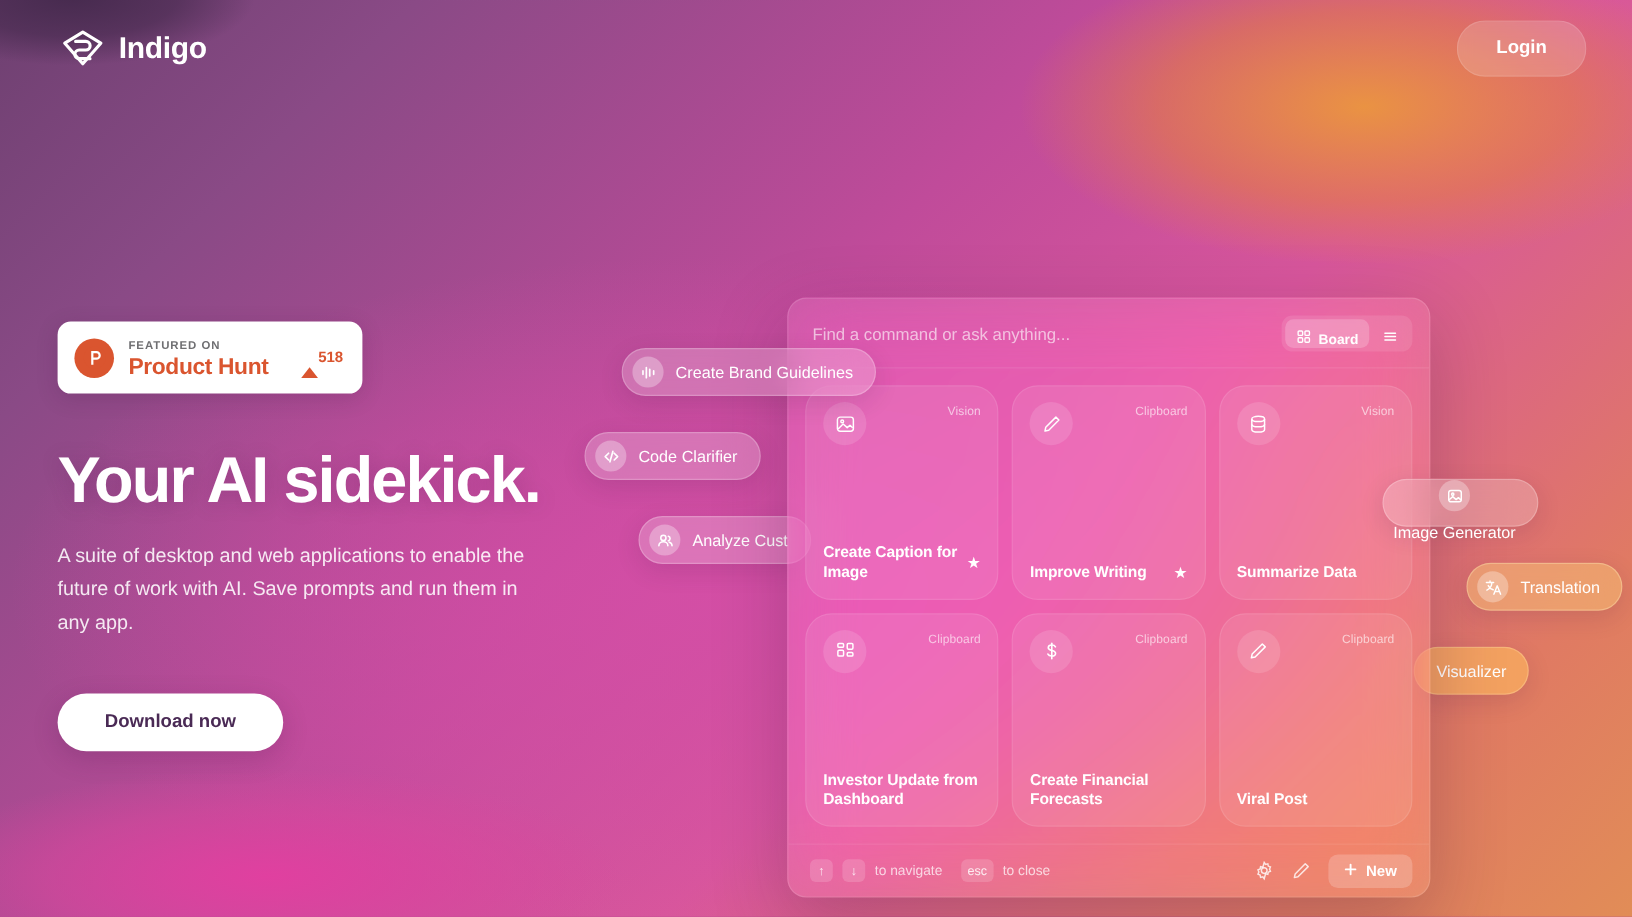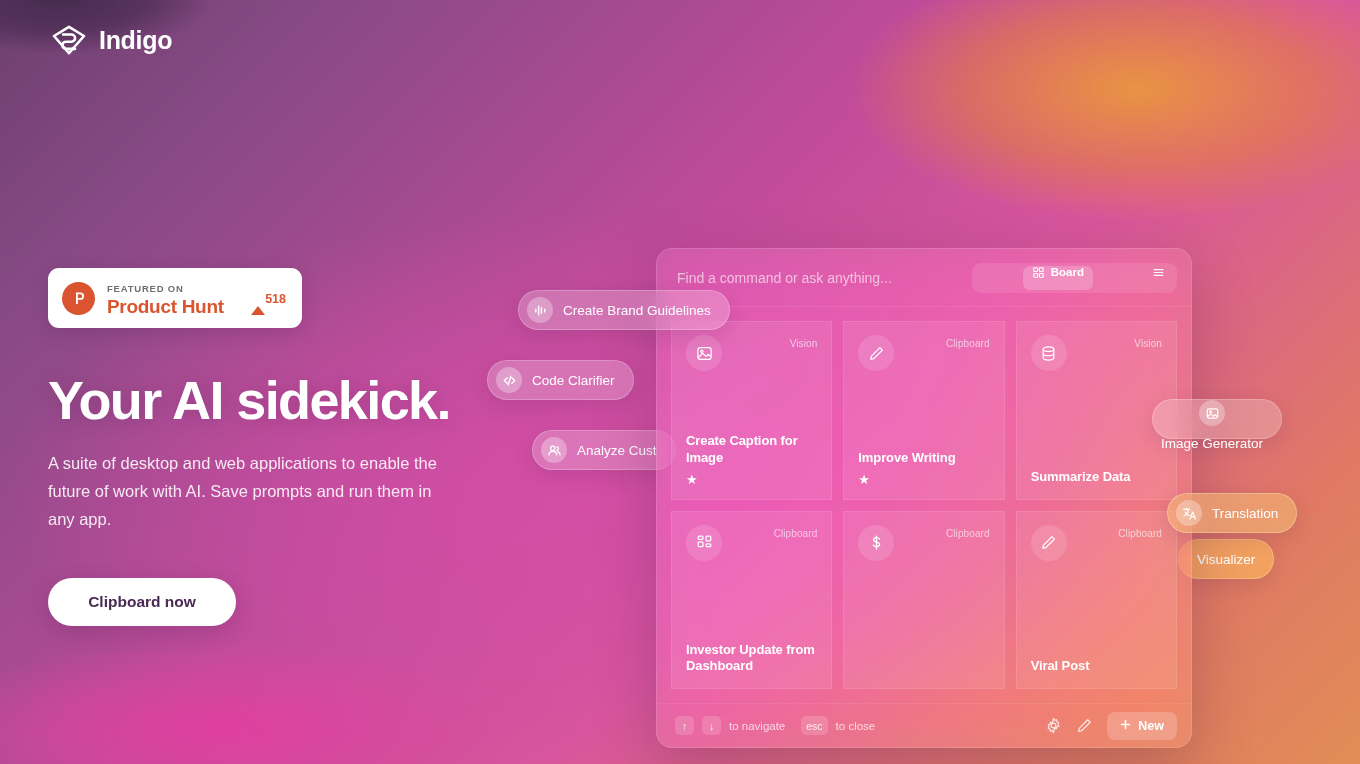--- a/index.html
+++ b/index.html
@@ -121,22 +121,22 @@
   .pill .ic {
     width: 26px; height: 26px; border-radius: 50%;
     background: rgba(255,255,255,0.3);
     display: flex; align-items: center; justify-content: center; flex: 0 0 auto;
   }
   .pill .ic svg { width: 15px; height: 15px; }
   .pill-brand     { left: 518px; top: 290px; }
   .pill-code      { left: 487px; top: 360px; }
   .pill-analyze   { left: 532px; top: 430px; z-index: 18; }
   .pill-image     { left: 1152px; top: 399px; z-index: 36; flex-direction: column; }
-  .pill-trans     { left: 1167px; top: 469px;
-                    background: rgba(250,205,120,0.45); border-color: rgba(255,235,190,0.35); margin-top: 24px; }
+  .pill-trans     { left: 1222px; top: 469px;
+                    background: rgba(250,205,120,0.45); border-color: rgba(255,235,190,0.35); }
   .pill-vis       { left: 1178px; top: 539px; z-index: 18;
                     background: rgba(250,175,95,0.75); border-color: rgba(255,220,170,0.35);
                     padding-left: 18px; }
 
   
   .palette {
     position: absolute; left: 656px; top: 248px; width: 536px; height: 500px;
     border-radius: 16px; z-index: 25;
     background: rgba(255,255,255,0.10);
     border: 1px solid rgba(255,255,255,0.13);
@@ -153,50 +153,50 @@
     flex: 1 1 auto; background: transparent; border: 0; outline: 0;
     color: rgba(255,255,255,0.78); font-size: 14px;
     font-family: "Liberation Sans", sans-serif;
   }
   .p-search-input::placeholder { color: rgba(255,255,255,0.62); }
   .view-toggle {
     display: flex; align-items: center; gap: 2px; padding: 3px;
     border-radius: 9px; background: rgba(255,255,255,0.10);
   }
   .vt-btn {
-    display: flex; align-items: flex-start; gap: 6px; height: 24px; padding: 0 9px;
-    border-radius: 7px; color: #fff; font-size: 11.5px; font-weight: 600; cursor: pointer; margin-left: 48px;
+    display: flex; align-items: flex-end; gap: 6px; height: 24px; padding: 0 9px;
+    border-radius: 7px; color: #fff; font-size: 11.5px; font-weight: 600; cursor: pointer;
   }
   .vt-btn.active { background: rgba(255,255,255,0.20); }
   .vt-btn svg { width: 13px; height: 13px; }
 
   .p-grid {
     flex: 1 1 auto; padding: 14px; display: grid;
     grid-template-columns: repeat(3, 1fr); grid-template-rows: repeat(2, 1fr);
     gap: 11px;
   }
   .card {
-    position: relative; border-radius: 0; padding: 13px 14px;
+    position: relative; border-radius: 22px; padding: 13px 14px;
     background: rgba(255,255,255,0.09);
     border: 1px solid rgba(255,255,255,0.10);
     display: flex; flex-direction: column; justify-content: space-between;
     cursor: pointer;
   }
   .card-top { display: flex; align-items: flex-start; justify-content: space-between; }
   .card-icon {
     width: 36px; height: 36px; border-radius: 50%;
     background: rgba(255,255,255,0.13);
     display: flex; align-items: center; justify-content: center;
   }
   .card-icon svg { width: 19px; height: 19px; }
   .card-tag {
     color: rgba(255,255,255,0.62); font-size: 10px; font-weight: 500;
     padding-top: 3px; letter-spacing: 0.1px;
   }
-  .card-bottom { display: flex; align-items: flex-start; justify-content: space-between; gap: 6px; flex-direction: column; }
+  .card-bottom { display: flex; align-items: center; justify-content: space-between; gap: 6px; }
   .card-title {
     color: #fff; font-size: 13px; font-weight: 600; line-height: 1.28; letter-spacing: -0.1px;
   }
   .card-star { color: #fff; font-size: 13px; line-height: 1; flex: 0 0 auto; }
 
   .p-footer {
     height: 44px; flex: 0 0 auto; display: flex; align-items: center;
     justify-content: space-between; padding: 0 14px 0 18px;
     border-top: 1px solid rgba(255,255,255,0.08);
   }
@@ -234,20 +234,21 @@
 <div class="header">
   <div class="brand">
     <span class="brand-logo">
       <svg viewBox="0 0 34 30" fill="none" xmlns="http://www.w3.org/2000/svg">
         <path d="M17 1.8 32 11 17 28.2 2 11 17 1.8Z" stroke="#fff" stroke-width="2.6" stroke-linejoin="round"></path>
         <path d="M11 9.5h8.5a3.6 3.6 0 0 1 0 7.2H14a3.6 3.6 0 0 0 0 7.2h9" stroke="#fff" stroke-width="2.6" stroke-linecap="round" stroke-linejoin="round"></path>
       </svg>
     </span>
     <span class="brand-name">Indigo</span>
   </div>
+  <div class="login-btn">Login</div>
 </div>
 
 <div class="hero">
 
   <div class="ph-badge">
     <span class="ph-logo">
       <svg viewBox="0 0 24 24" fill="none" xmlns="http://www.w3.org/2000/svg">
         <circle cx="12" cy="12" r="11" fill="#da552f"></circle>
         <path d="M9.5 18V6.5h4.1a3.3 3.3 0 0 1 0 6.6H9.5" stroke="#fff" stroke-width="2.2" stroke-linecap="square"></path>
       </svg>
@@ -257,21 +258,21 @@
       <div class="ph-title">Product Hunt</div>
     </span>
     <span class="ph-vote">
       <span class="ph-caret"></span>
       <span class="ph-count">518</span>
     </span>
   </div>
 
   <h1 class="headline">Your AI sidekick.</h1>
   <p class="subtext">A suite of desktop and web applications to enable the future of work with AI. Save prompts and run them in any app.</p>
-  <div class="download-btn">Clipboard now</div>
+  <div class="download-btn">Download now</div>
 </div>
 
 <div class="pill pill-brand">
   <span class="ic">
     <svg viewBox="0 0 16 16" fill="none" stroke="#fff" stroke-width="1.5" stroke-linecap="round">
       <path d="M3 6.5v3M6 3.5v9M9 5v6M12.5 6.5v3"></path>
     </svg>
   </span>
   <span>Create Brand Guidelines</span>
 </div>
@@ -416,20 +417,23 @@
 
     <div class="card">
       <div class="card-top">
         <span class="card-icon">
           <svg viewBox="0 0 20 20" fill="none" stroke="#fff" stroke-width="1.4" stroke-linecap="round">
             <path d="M10 3.2v13.6"></path>
             <path d="M13.2 6.4c-.5-1-1.8-1.6-3.2-1.6-1.8 0-3.1.9-3.1 2.3 0 3.2 6.4 1.6 6.4 4.8 0 1.5-1.4 2.5-3.3 2.5-1.6 0-2.9-.6-3.4-1.7"></path>
           </svg>
         </span>
         <span class="card-tag">Clipboard</span>
+      </div>
+      <div class="card-bottom">
+        <span class="card-title">Create Financial Forecasts</span>
       </div>
     </div>
 
     <div class="card">
       <div class="card-top">
         <span class="card-icon">
           <svg viewBox="0 0 20 20" fill="none" stroke="#fff" stroke-width="1.3" stroke-linejoin="round">
             <path d="M13.6 3.8 16.2 6.4 7.3 15.3l-3.3.7.7-3.3 8.9-8.9Z"></path>
           </svg>
         </span>

